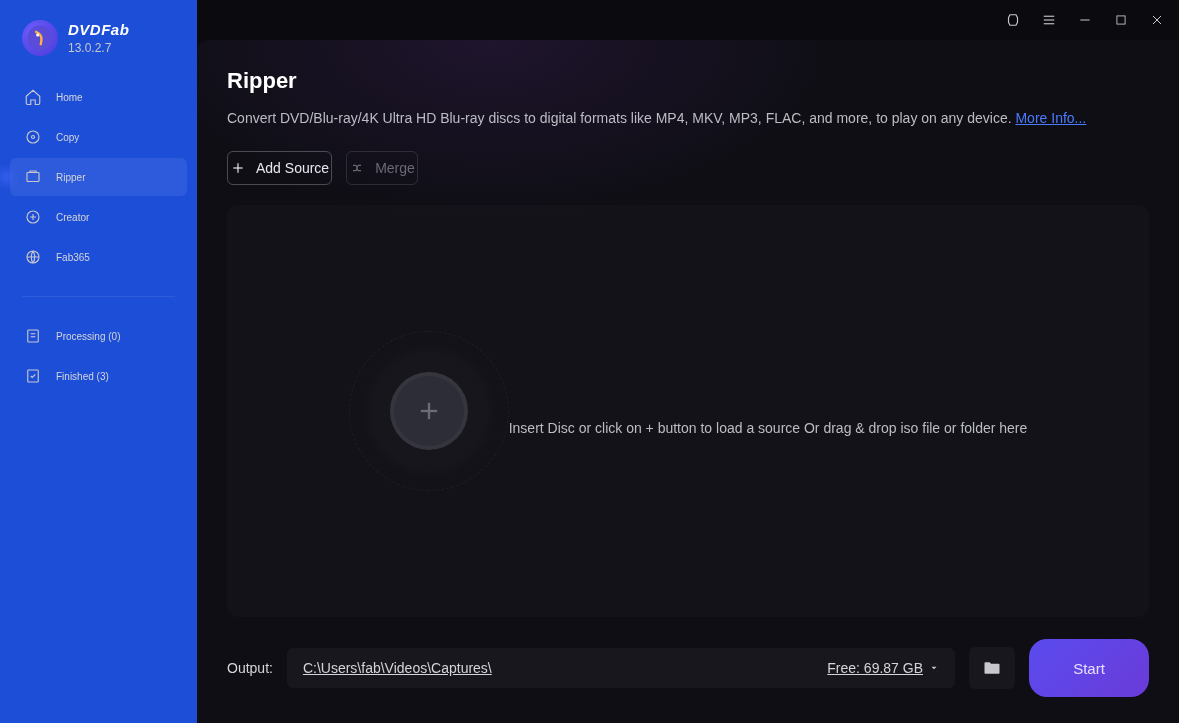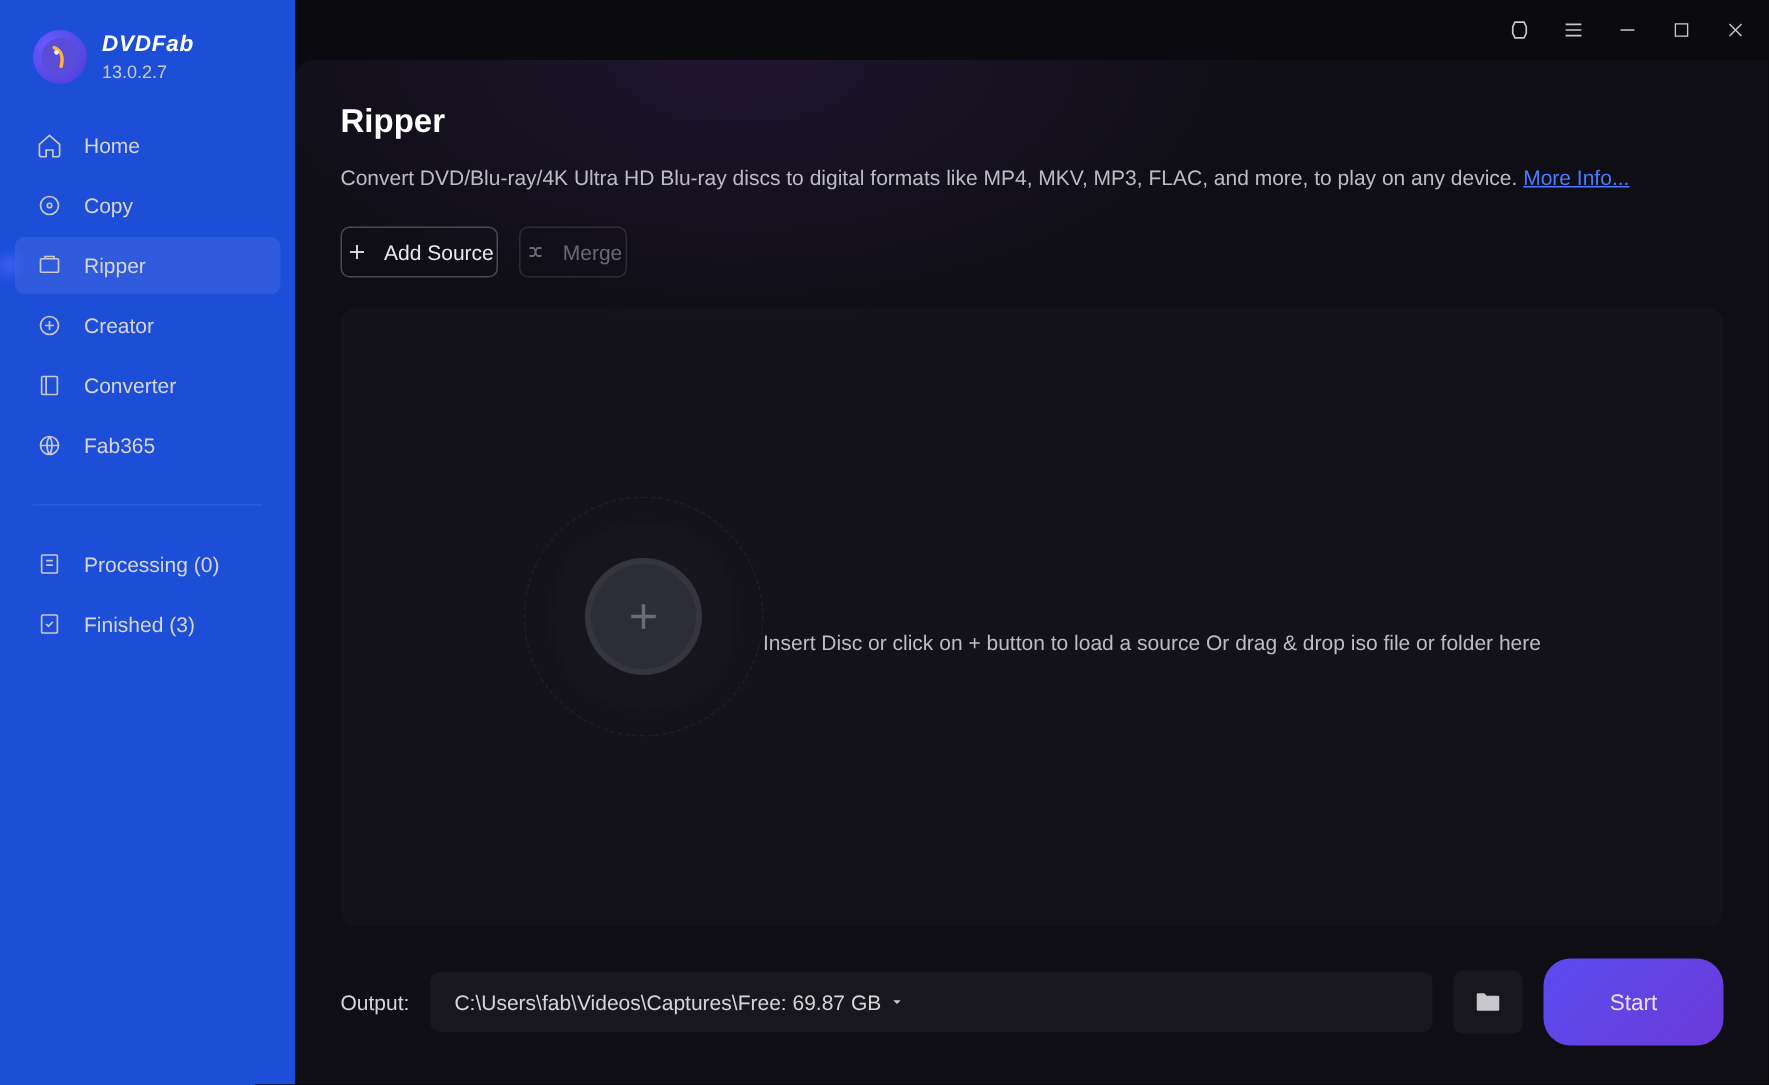--- a/index.html
+++ b/index.html
@@ -5,21 +5,21 @@
 * { margin: 0; padding: 0; box-sizing: border-box; font-family: -apple-system, BlinkMacSystemFont, "Segoe UI", Arial, sans-serif; }
 body { background: #0a0a0f; color: #e0e0e0; width: 1179px; height: 723px; overflow: hidden; display: flex; }
 .sidebar { width: 197px; background: #1d4ed8; padding: 0; display: flex; flex-direction: column; }
 .logo-area { display: flex; align-items: center; padding: 20px 18px 20px 22px; gap: 10px; }
 .logo-circle { width: 36px; height: 36px; border-radius: 50%; background: radial-gradient(circle at 30% 30%, #6a5bff, #4a3bd8); display: flex; align-items: center; justify-content: center; position: relative; }
 .logo-circle svg { width: 28px; height: 28px; }
 .logo-text { display:flex; flex-direction:column; }
 .logo-name { font-size: 15px; font-weight: 700; font-style: italic; color: #fff; letter-spacing: 0.5px; }
 .logo-version { font-size: 12px; color: #c8c8cc; margin-top: 3px; }
 .nav-list { list-style: none; padding: 0 10px; }
-.nav-item { display: flex; align-items: center; gap: 14px; padding: 10px 14px; margin: 2px 0; border-radius: 6px; font-size: 14px; color: #d5d5d8; cursor: pointer; position: relative; }
+.nav-item { display: flex; align-items: center; gap: 14px; padding: 10px 14px; margin: 2px 0; border-radius: 6px; font-size: 10px; color: #d5d5d8; cursor: pointer; position: relative; }
 .nav-item.active { background: rgba(255,255,255,0.08); }
 .nav-item.active::before { content:""; position:absolute; left:-10px; top:6px; bottom:6px; width:12px; border-radius:6px; background: radial-gradient(circle, #4a6bff 0%, transparent 70%); filter: blur(4px); }
 .nav-icon { width: 18px; height: 18px; flex-shrink: 0; display:flex; align-items:center; justify-content:center; }
 .nav-icon svg { stroke: #c8c8cc; fill:none; stroke-width:1.5; }
 .nav-divider { border:none; border-top:1px solid rgba(255,255,255,0.08); margin: 18px 22px; }
 .main { flex:1; display:flex; flex-direction:column; background: #0a0a0f; position:relative; }
 .titlebar { height:40px; display:flex; justify-content:flex-end; align-items:center; padding: 0 12px; gap: 16px; }
 .titlebar-btn { width:20px; height:20px; display:flex; align-items:center; justify-content:center; cursor:pointer; color:#c8c8cc; }
 .titlebar-btn svg { stroke:#c8c8cc; fill:none; stroke-width:1.5; }
 .content { flex:1; padding: 0 0 0 0; background: radial-gradient(ellipse 600px 300px at 30% 0%, rgba(80,40,120,0.25), transparent 60%), #0e0e14; border-top-left-radius: 12px; margin-right:0; display:flex; flex-direction:column; }
@@ -33,21 +33,21 @@
 .btn svg { stroke: currentColor; fill:none; stroke-width:1.8; }
 .dropzone { margin: 20px 30px 0 30px; flex:1; background: rgba(255,255,255,0.02); border-radius: 10px; display:flex; flex-direction:row; align-items:center; justify-content:center; max-height: 420px; }
 .drop-circle-outer { width: 160px; height: 160px; border-radius:50%; display:flex; align-items:center; justify-content:center; position:relative; }
 .drop-ring { position:absolute; inset:0; border-radius:50%; border:1px dashed rgba(255,255,255,0.05); }
 .drop-ring2 { position:absolute; inset:12px; border-radius:50%; background: radial-gradient(circle, rgba(255,255,255,0.015) 60%, transparent 70%); }
 .drop-circle { width: 78px; height: 78px; border-radius:50%; background: #2a2a34; border: 4px solid rgba(255,255,255,0.04); display:flex; align-items:center; justify-content:center; cursor:pointer; }
 .drop-circle svg { stroke:#6a6a72; stroke-width:2; }
 .drop-text { margin-top: 34px; font-size: 14px; color: #bcbcc4; text-align:center; }
 .footer { padding: 22px 30px 26px 30px; display:flex; align-items:center; gap: 14px; }
 .output-label { font-size: 14px; color:#d5d5d8; }
-.output-path-box { flex:1; background: rgba(255,255,255,0.04); border-radius: 6px; padding: 12px 16px; display:flex; align-items:center; font-size:14px; color:#d5d5d8; }
+.output-path-box { flex:1; background: rgba(255,255,255,0.04); border-radius: 6px; padding: 12px 16px; display:flex; align-items:center; justify-content:space-between; font-size:14px; color:#d5d5d8;text-decoration:underline; }
 .free-space { display:flex; align-items:center; gap:6px; color:#d5d5d8; cursor:pointer; }
 .folder-btn { width:46px; height:42px; background: rgba(255,255,255,0.04); border-radius:6px; display:flex; align-items:center; justify-content:center; cursor:pointer; }
 .folder-btn svg { fill:#c8c8cc; }
 .start-btn { width:120px; height:58px; background: linear-gradient(135deg, #5a4bef, #6a3bd8); border-radius:18px; display:flex; align-items:center; justify-content:center; font-size:15px; color:#e8e0ff; cursor:pointer; }
 </style>
 </head>
 <body>
 
 <aside class="sidebar">
   <div class="logo-area">
@@ -92,29 +92,20 @@
       <span>Ripper</span>
     </li>
     <li class="nav-item">
       <span class="nav-icon">
           <svg viewBox="0 0 24 24" width="18" height="18">
             <circle cx="12" cy="12" r="8"></circle>
             <path d="M12 8v8M8 12h8"></path>
           </svg>
         </span>
       <span>Creator</span>
-    </li>
-    <li class="nav-item">
-      <span class="nav-icon">
-          <svg viewBox="0 0 24 24" width="18" height="18">
-            <rect x="5" y="4" width="14" height="16" rx="1"></rect>
-            <line x1="9" y1="4" x2="9" y2="20"></line>
-          </svg>
-        </span>
-      <span>Converter</span>
     </li>
     <li class="nav-item">
       <span class="nav-icon">
           <svg viewBox="0 0 24 24" width="18" height="18">
             <circle cx="12" cy="12" r="8"></circle>
             <path d="M4 12h16M12 4c3 4 3 12 0 16M12 4c-3 4-3 12 0 16"></path>
           </svg>
         </span>
       <span>Fab365</span>
     </li>

